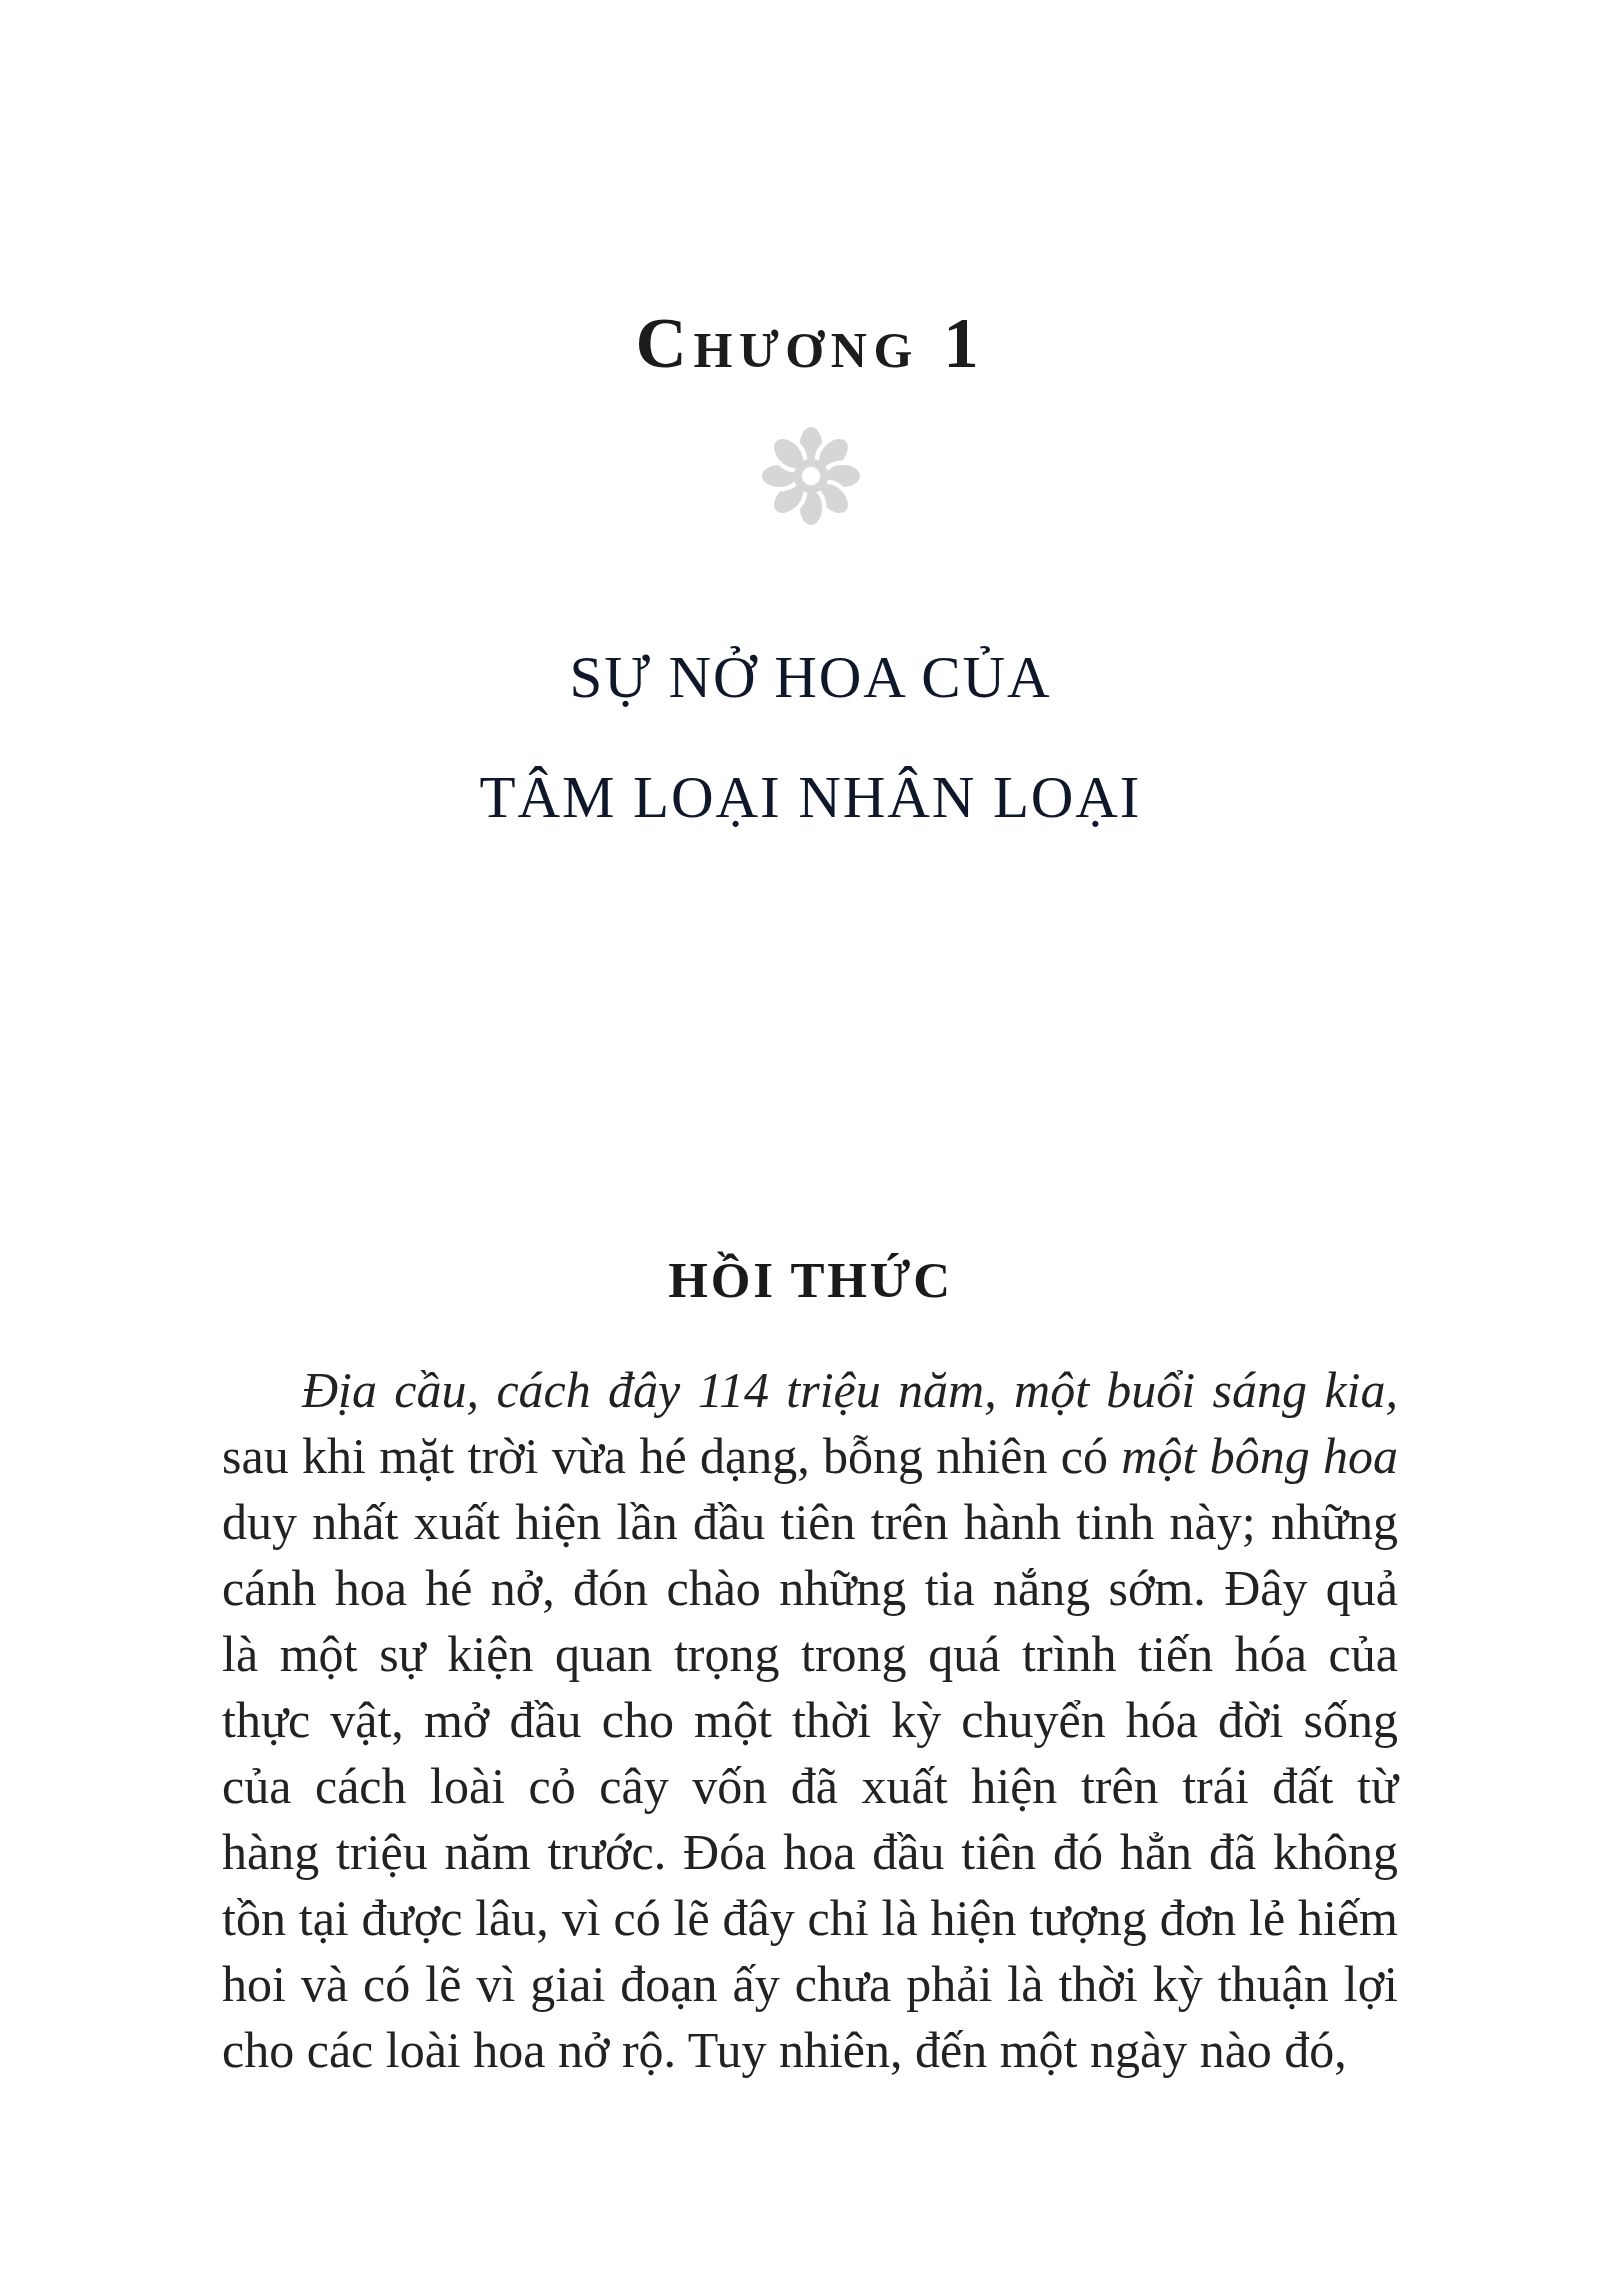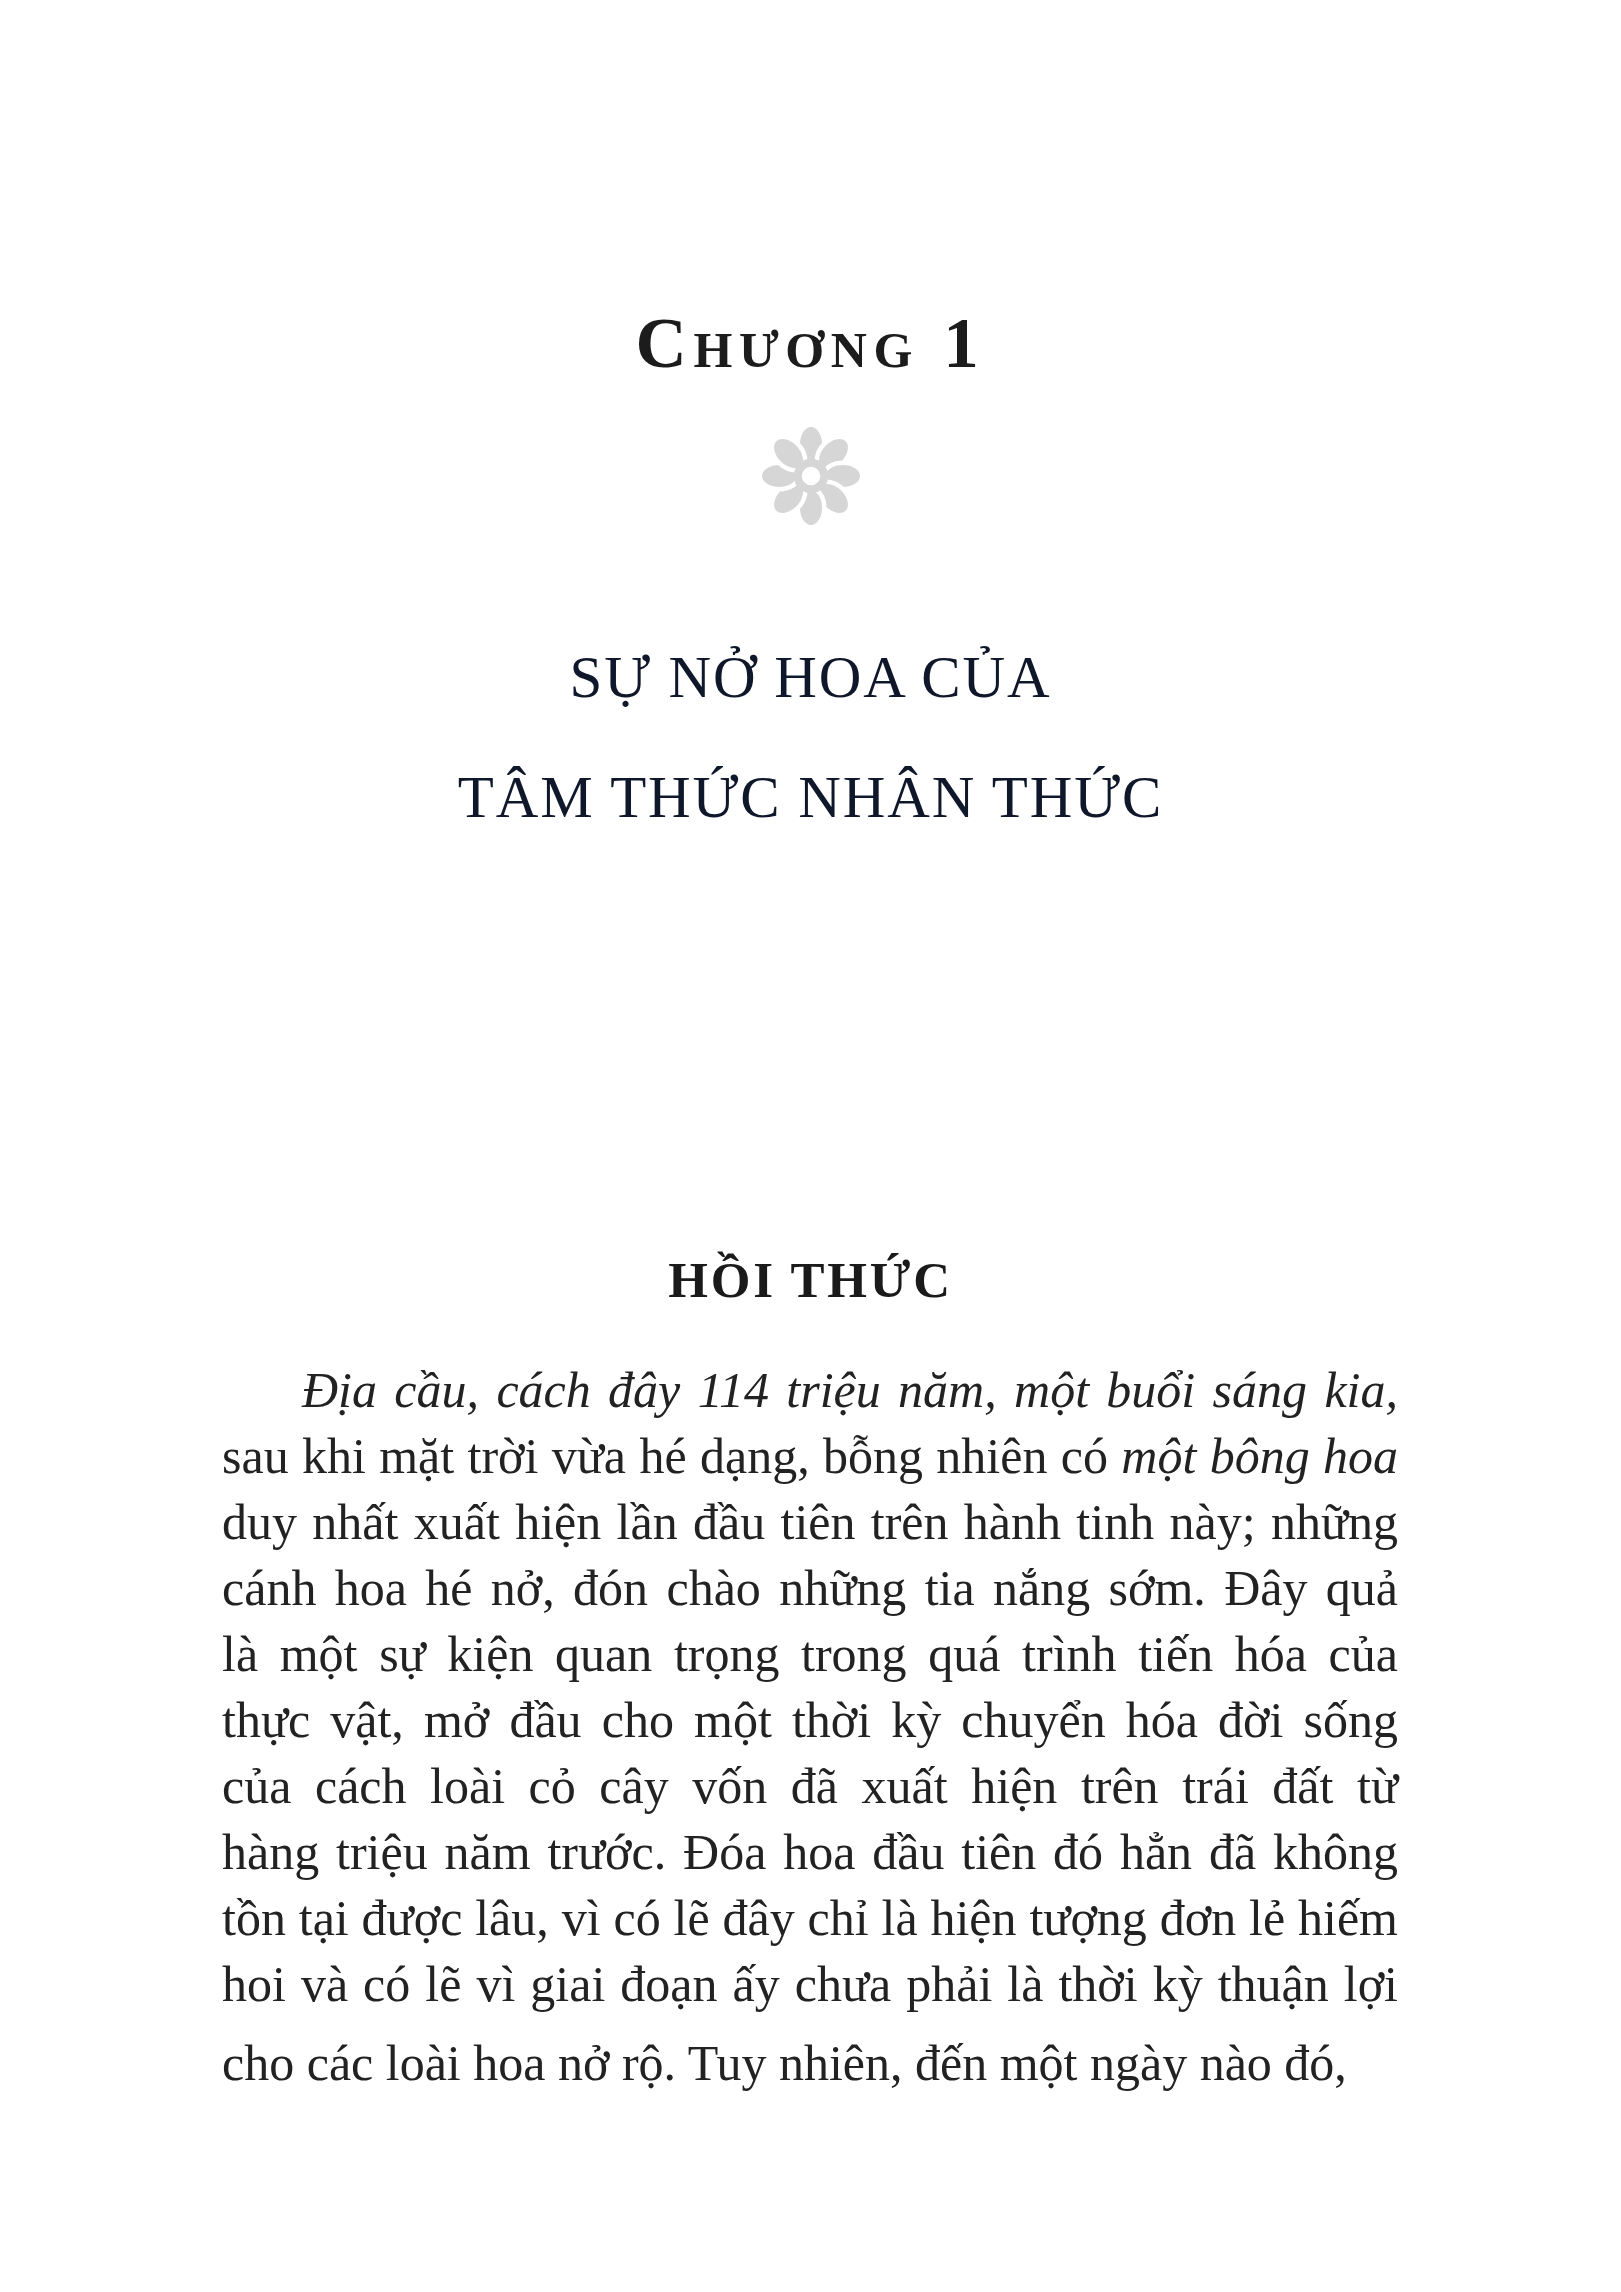--- a/index.html
+++ b/index.html
@@ -67,21 +67,21 @@
     line-height: 66px;
     color: #222222;
   }
   .body-line {
     text-align: justify;
     text-align-last: justify;
     height: 66px;
     white-space: normal;
   }
   .body-line.first { text-indent: 80px; font-style: italic; }
-  .body-line.last  { text-align: right; text-align-last: left; margin-top: 13px; }
+  .body-line.last  { text-align: right; text-align-last: left; }
   .body-line em { font-style: italic; }
 </style>
 </head>
 <body>
 
 <div class="page">
 
   <div class="chapter-heading">Chương 1</div>
 
   <svg class="flower" viewBox="-60 -60 120 120" aria-hidden="true">
@@ -93,21 +93,21 @@
       <ellipse cx="0" cy="-36" rx="15" ry="22" transform="rotate(180)"></ellipse>
       <ellipse cx="0" cy="-36" rx="15" ry="22" transform="rotate(225)"></ellipse>
       <ellipse cx="0" cy="-36" rx="15" ry="22" transform="rotate(270)"></ellipse>
       <ellipse cx="0" cy="-36" rx="15" ry="22" transform="rotate(315)"></ellipse>
     </g>
     <circle cx="0" cy="0" r="15" fill="#ffffff" stroke="#d6d6d6" stroke-width="9"></circle>
   </svg>
 
   <div class="book-title">
     <div>SỰ NỞ HOA CỦA</div>
-    <div>TÂM THỨC NHÂN THỨC</div>
+    <div>TÂM LOẠI NHÂN LOẠI</div>
   </div>
 
   <div class="section-heading">HỒI THỨC</div>
 
   <div class="body-text">
     <div class="body-line first"><span>Địa cầu, cách đây 114 triệu năm, một buổi sáng kia,</span></div>
     <div class="body-line"><span>sau khi mặt trời vừa hé dạng, bỗng nhiên có </span><em>một bông hoa</em></div>
     <div class="body-line"><span>duy nhất xuất hiện lần đầu tiên trên hành tinh này; những</span></div>
     <div class="body-line"><span>cánh hoa hé nở, đón chào những tia nắng sớm. Đây quả</span></div>
     <div class="body-line"><span>là một sự kiện quan trọng trong quá trình tiến hóa của</span></div>

